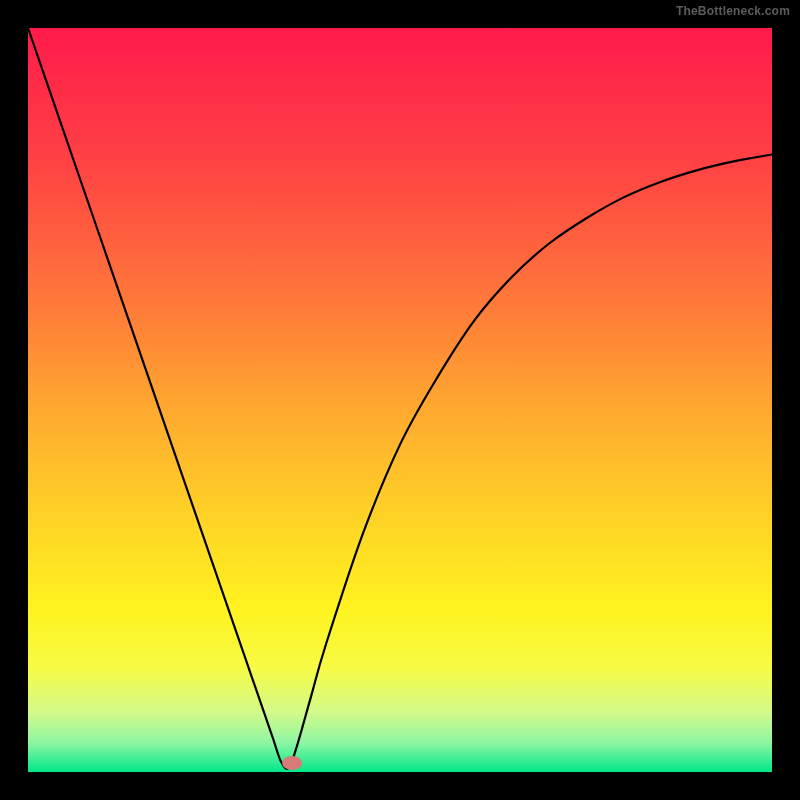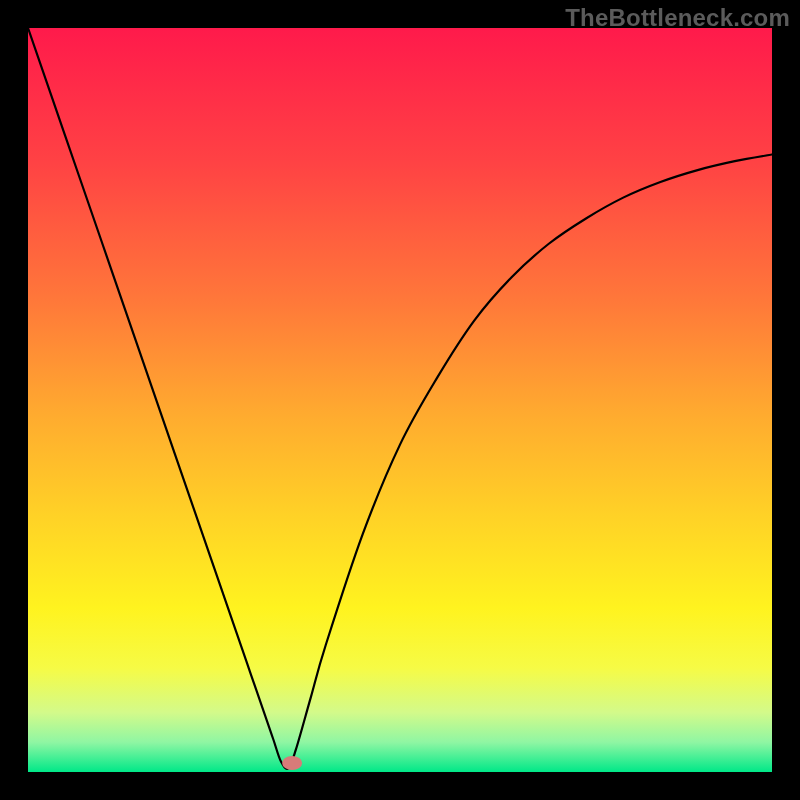--- a/index.html
+++ b/index.html
@@ -17,21 +17,21 @@
     top: 28px;
     width: 744px;
     height: 744px;
     background: #000;
   }
   .watermark {
     position: absolute;
     top: 4px;
     right: 10px;
     color: #5b5b5b;
-    font-size: 24px;
+    font-size: 12px;
     font-weight: 600;
     letter-spacing: 0.2px;
     z-index: 50;
   }
   svg {
     display: block;
   }
 </style>
 </head>
 <body>

